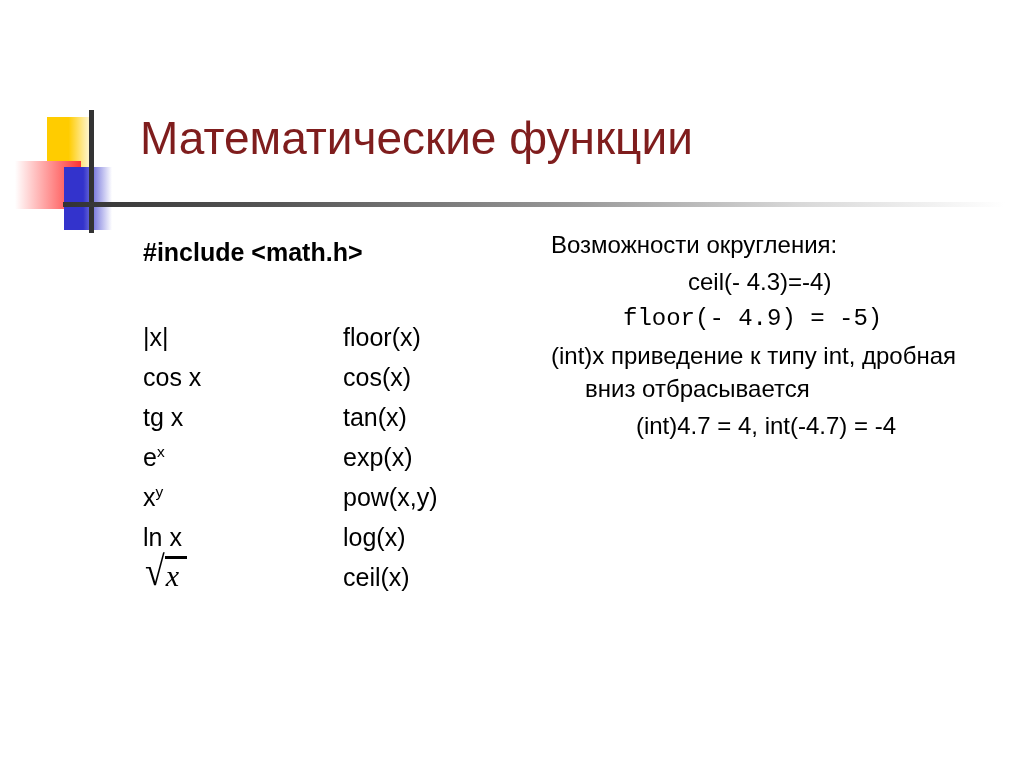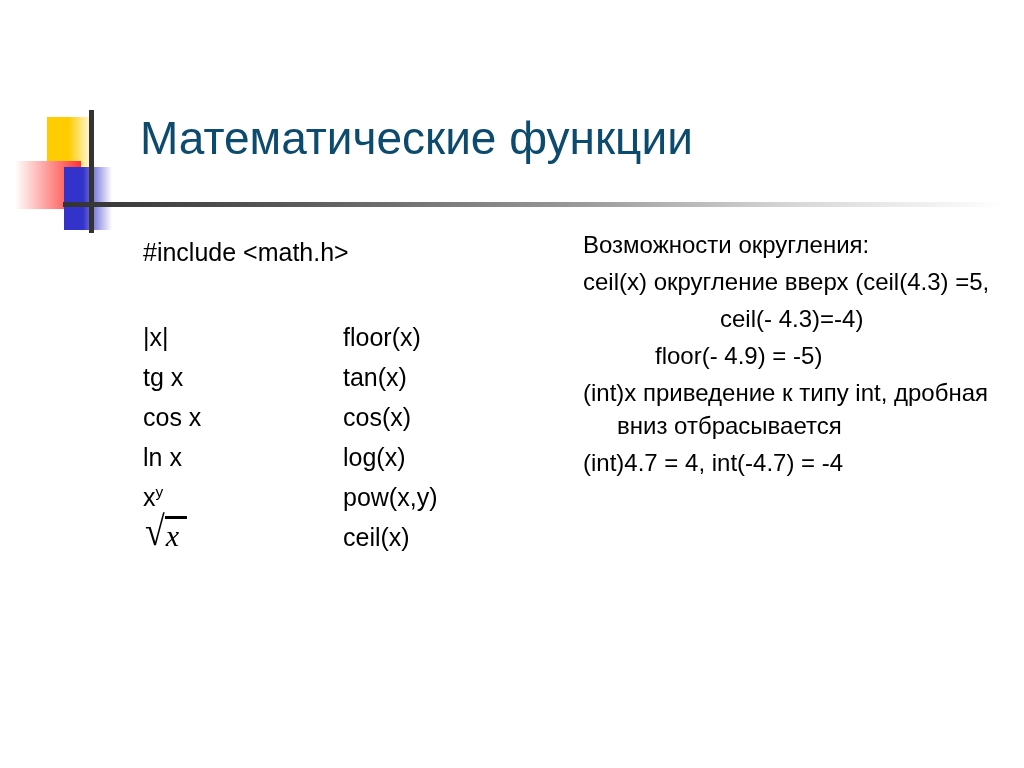--- a/index.html
+++ b/index.html
@@ -65,37 +65,38 @@
     height: 5px;
     background: linear-gradient(to right, #333333 0%, #555555 22%, #9a9a9a 55%, #d8d8d8 78%, #ffffff 100%);
   }
 
   #page-title {
     position: absolute;
     left: 140px;
     top: 108px;
     font-size: 46px;
     line-height: 60px;
-    color: #0c4a6e;
+    color: #7f1d1d;
     white-space: nowrap;
     letter-spacing: 0px;
   }
 
   
   #left-column {
     position: absolute;
     left: 143px;
     top: 232px;
     width: 400px;
     font-size: 25px;
     line-height: 40px;
   }
   #include-line {
     margin: 0 0 45px 0;
     white-space: nowrap;
+    font-weight: bold;
   }
   .fn-table {
     border-collapse: collapse;
   }
   .fn-table td {
     padding: 0;
     vertical-align: baseline;
     height: 40px;
     font-size: 25px;
     line-height: 40px;
@@ -137,43 +138,44 @@
     left: 0;
     right: -2px;
     top: -3px;
     height: 3px;
     background: #000;
   }
 
   
   #right-column {
     position: absolute;
-    left: 583px;
+    left: 551px;
     top: 228px;
     width: 430px;
     font-size: 24px;
     line-height: 33px;
   }
   #right-column .para {
     margin: 0 0 4px 0;
     padding-left: 34px;
     text-indent: -34px;
   }
   #right-column .para.flat {
     padding-left: 0;
     text-indent: 0;
+    text-align: center;
   }
   #right-column .cont {
     margin: 0 0 4px 0;
     padding-left: 0;
     text-indent: 0;
     white-space: pre;
   }
   #right-column .cont.deep { padding-left: 137px; }
-  #right-column .cont.mid  { padding-left: 72px; }
+  #right-column .cont.mid  { padding-left: 72px; font-family: Liberation Mono, monospace; }
 </style>
 </head>
 <body>
 
 <div id="title-area">
   <div class="deco-yellow"></div>
   <div class="deco-red"></div>
   <div class="deco-blue"></div>
   <div class="deco-vline"></div>
   <div class="deco-hline"></div>
@@ -183,45 +185,48 @@
 <div id="left-column">
   <div id="include-line">#include &lt;math.h&gt;</div>
 
   <table class="fn-table">
     <tbody>
       <tr>
         <td class="col-expr expr"><span>|x|</span></td>
         <td class="col-fn">floor(x)</td>
       </tr>
       <tr>
+        <td class="col-expr expr"><span>cos x</span></td>
+        <td class="col-fn">cos(x)</td>
+      </tr>
+      <tr>
         <td class="col-expr expr"><span>tg x</span></td>
         <td class="col-fn">tan(x)</td>
       </tr>
       <tr>
-        <td class="col-expr expr"><span>cos x</span></td>
-        <td class="col-fn">cos(x)</td>
+        <td class="col-expr expr"><span>e</span><sup>x</sup></td>
+        <td class="col-fn">exp(x)</td>
+      </tr>
+      <tr>
+        <td class="col-expr expr"><span>x</span><sup>y</sup></td>
+        <td class="col-fn">pow(x,y)</td>
       </tr>
       <tr>
         <td class="col-expr expr"><span>ln x</span></td>
         <td class="col-fn">log(x)</td>
-      </tr>
-      <tr>
-        <td class="col-expr expr"><span>x</span><sup>y</sup></td>
-        <td class="col-fn">pow(x,y)</td>
       </tr>
       <tr>
         <td class="col-expr">
           <span class="sqrt-wrap"><span class="sqrt-sign">√</span><span class="sqrt-radicand"><span class="sqrt-bar"></span><span>x</span></span></span>
         </td>
         <td class="col-fn">ceil(x)</td>
       </tr>
     </tbody>
   </table>
 </div>
 
 <div id="right-column">
   <p class="para">Возможности округления:</p>
-  <p class="para">ceil(x) округление вверх (ceil(4.3) =5,</p>
   <p class="cont deep">ceil(- 4.3)=-4)</p>
   <p class="cont mid">floor(- 4.9) = -5)</p>
   <p class="para">(int)x  приведение к типу int, дробная вниз отбрасывается</p>
   <p class="para flat">(int)4.7 = 4, int(-4.7) = -4</p>
 </div>
 
 </body></html>

